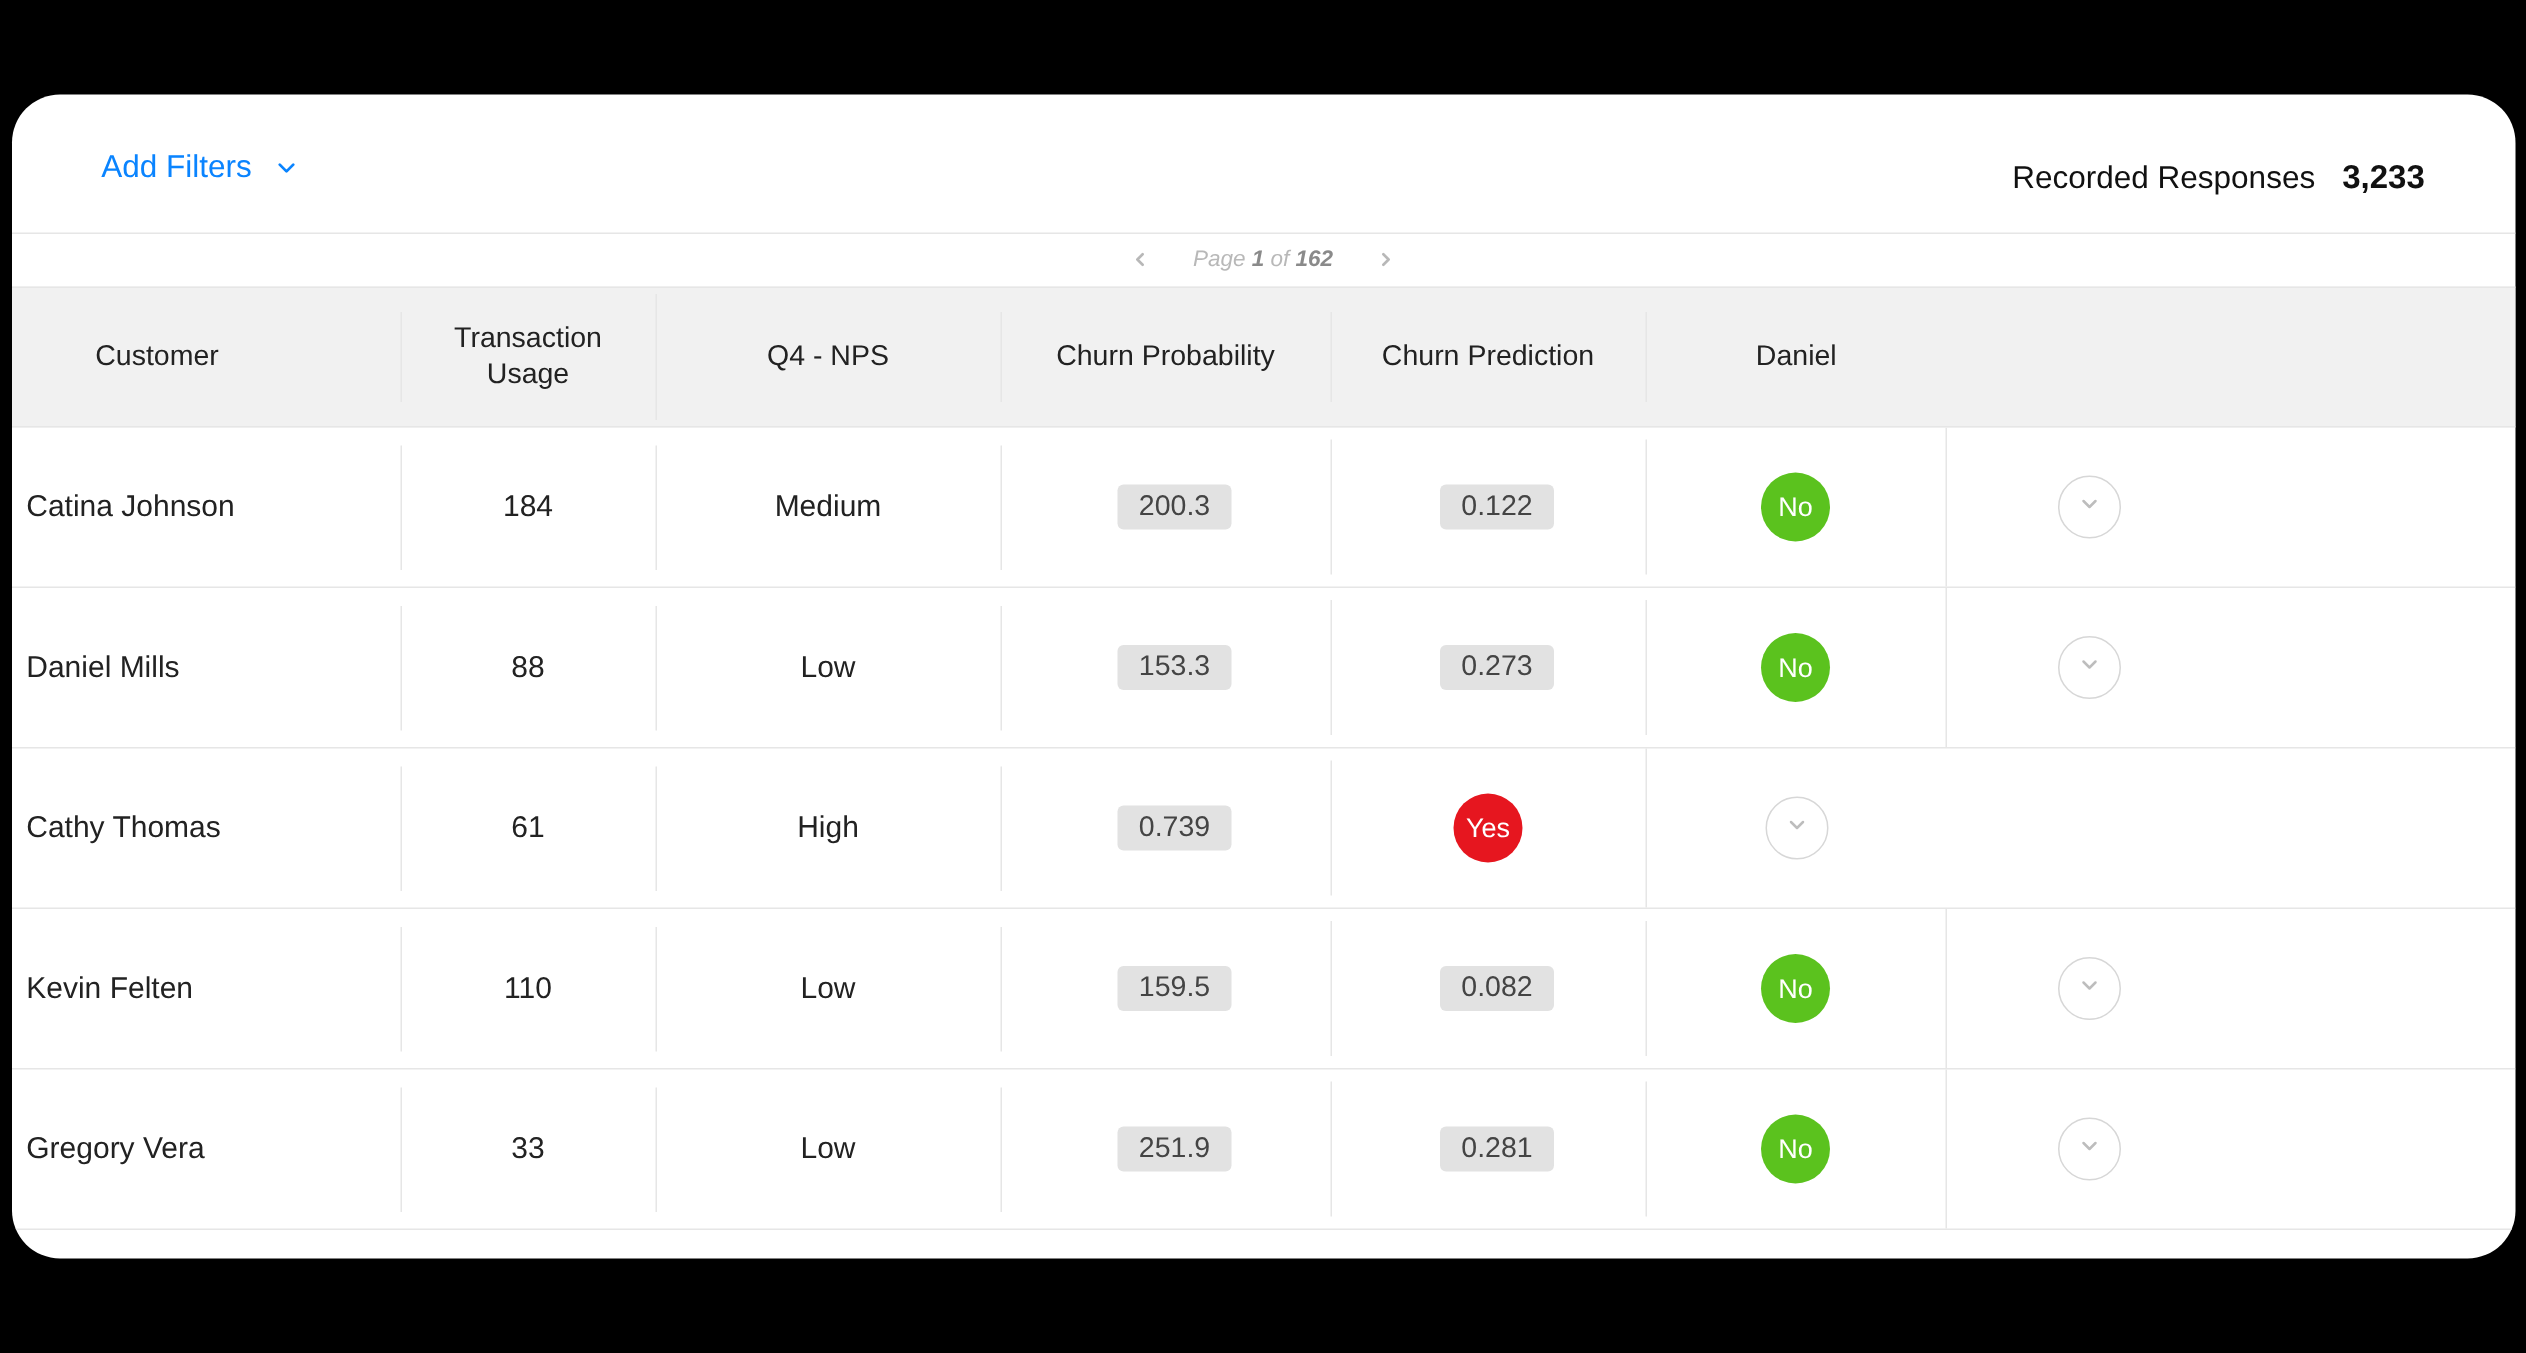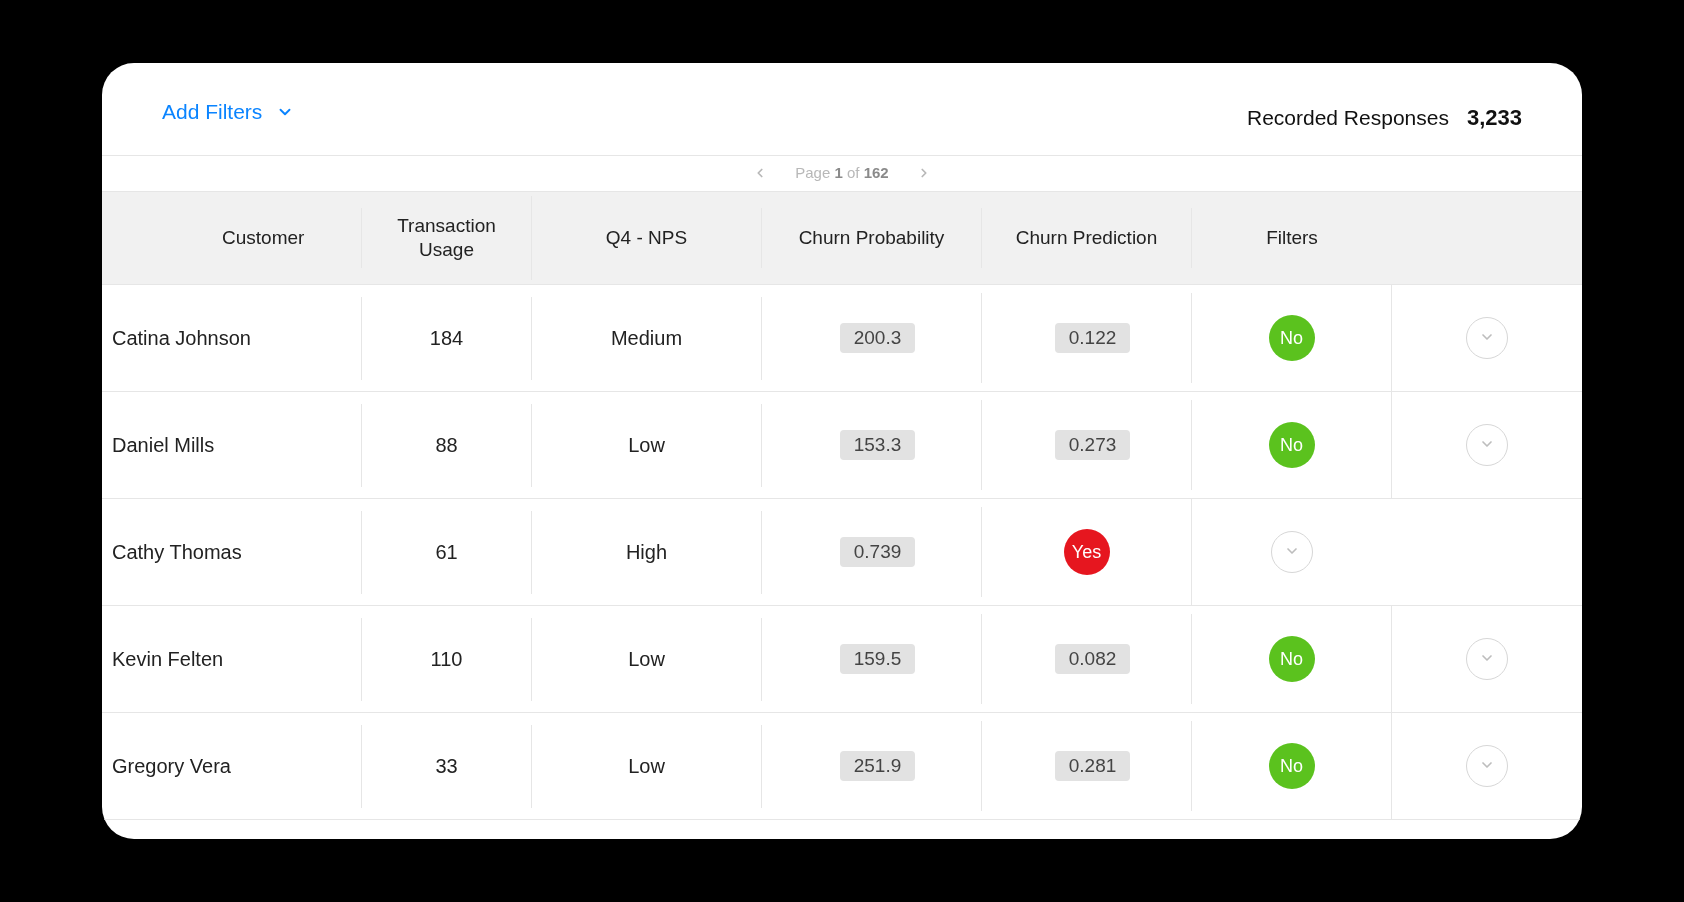--- a/index.html
+++ b/index.html
@@ -7,21 +7,21 @@
   body {
     font-family: -apple-system, BlinkMacSystemFont, "Segoe UI", Helvetica, Arial, sans-serif;
     background: #000;
     display: flex;
     align-items: center;
     justify-content: center;
     width: 1684px;
     height: 902px;
   }
   .card {
-    width: 1480px;
+    width: 1669px;
     height: 776px;
     background: #fff;
     border-radius: 32px;
     box-shadow: 0 8px 24px rgba(0,0,0,0.35);
     overflow: hidden;
     display: flex;
     flex-direction: column;
   }
   .top-bar {
     display: flex;
@@ -50,20 +50,21 @@
   }
   .recorded .count { font-weight: 800; font-size: 22px; }
   .pager {
     display: flex;
     align-items: center;
     justify-content: center;
     gap: 28px;
     padding: 8px 0 10px 0;
     color: #b8b8b8;
     font-size: 15px;
+    font-style: italic;
   }
   .pager svg { width: 14px; height: 14px; stroke: #b8b8b8; cursor: pointer; }
   .pager .page-current, .pager .page-total { color: #8a8a8a; font-weight: 700; }
   .pager .page-text { color: #b8b8b8; }
   .table-header {
     display: grid;
     grid-template-columns: 260px 170px 230px 220px 210px 200px 190px;
     background: #f1f1f1;
     border-top: 1px solid #e6e6e6;
     border-bottom: 1px solid #e6e6e6;
@@ -72,21 +73,21 @@
   }
   .th {
     font-size: 19px;
     color: #222;
     font-weight: 400;
     text-align: center;
     padding: 18px 10px;
     border-right: 1px solid #e6e6e6;
     line-height: 1.25;
   }
-  .th:first-child { text-align: left; padding-left: 76px; margin-left: 44px; }
+  .th:first-child { text-align: left; padding-left: 56px; }
   .th:last-child { border-right: none; }
   .rows { flex: 1; overflow: hidden; }
   .row {
     display: grid;
     grid-template-columns: 260px 170px 230px 220px 210px 200px 190px;
     border-bottom: 1px solid #e6e6e6;
     min-height: 100px;
     align-items: center;
   }
   .cell {
@@ -170,21 +171,21 @@
         <polyline points="9 18 15 12 9 6"></polyline>
       </svg>
   </div>
 
   <div class="table-header">
     <div class="th">Customer</div>
     <div class="th">Transaction Usage</div>
     <div class="th">Q4 - NPS</div>
     <div class="th">Churn Probability</div>
     <div class="th">Churn Prediction</div>
-    <div class="th">Filters</div>
+    <div class="th">Daniel</div>
   </div>
 
   <div class="rows" id="rows">
       <div class="row">
         <div class="cell">Catina Johnson</div>
         <div class="cell">184</div>
         <div class="cell">Medium</div>
         <div class="cell">
           <span class="pill">200.3</span>
         </div>

